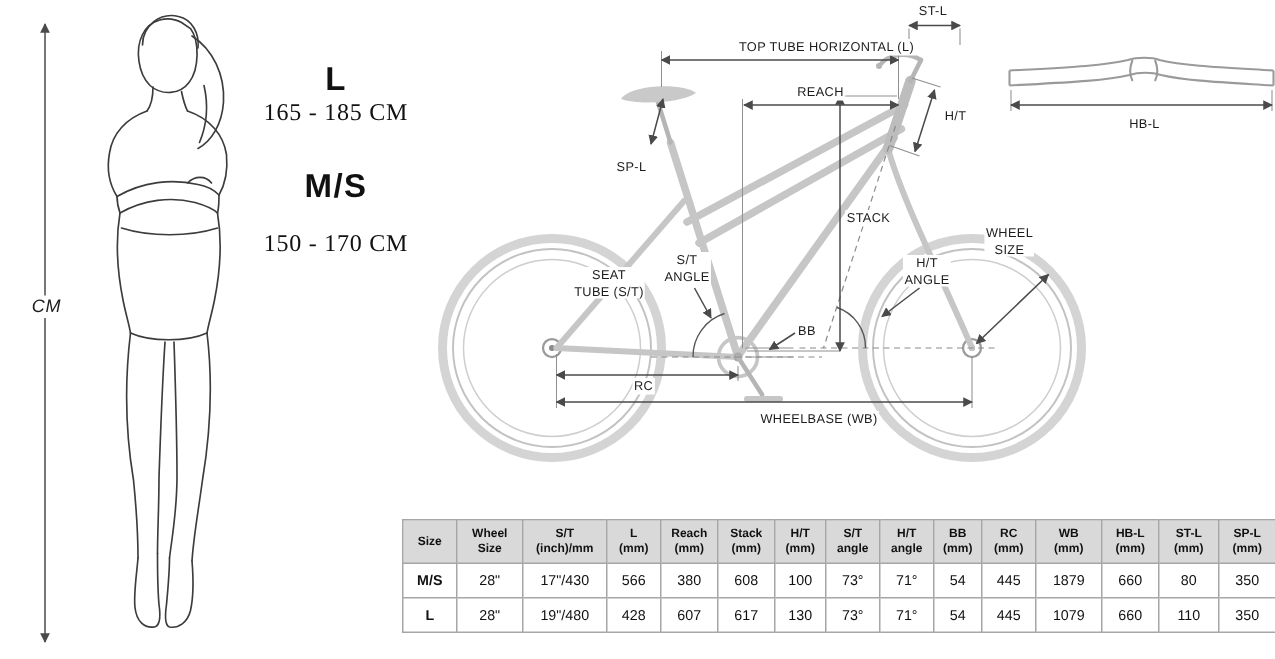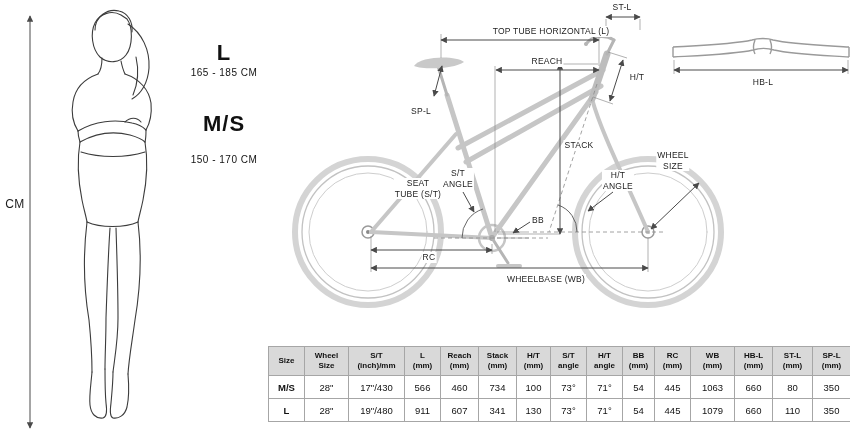--- a/index.html
+++ b/index.html
@@ -4,22 +4,22 @@
 <style>
   html,body{margin:0;padding:0;background:#fff;}
   .page{position:relative;width:850px;height:439px;background:#fff;
         font-family:"Liberation Sans",sans-serif;overflow:hidden;}
   .dlabel{position:absolute;transform:translateX(-50%);font-size:8.5px;line-height:1.25;
           color:#1c1c1c;text-align:center;white-space:pre-line;letter-spacing:.25px;
           background:#fff;padding:0 1px;}
   .cm{font-size:12px;letter-spacing:.5px;}
   .big-size{position:absolute;transform:translateX(-50%);font-size:22px;font-weight:700;
             color:#111;letter-spacing:1px;}
-  .size-range{position:absolute;transform:translateX(-50%);font-size:10px;color:#111;
-              letter-spacing:.5px;white-space:nowrap;}
+  .size-range{position:absolute;transform:translateX(-50%);font-size:16px;color:#111;
+              letter-spacing:.5px;white-space:nowrap;font-family:Liberation Serif, serif;}
   .geo-table{position:absolute;left:268px;top:346px;width:582px;border-collapse:collapse;
              table-layout:fixed;font-size:9.5px;color:#111;}
   .geo-table th{background:#d9d9d9;font-weight:700;font-size:8px;line-height:1.25;
                 white-space:pre-line;border:1px solid #a6a6a6;padding:2px 0;height:24px;
                 text-align:center;}
   .geo-table td{border:1px solid #a6a6a6;text-align:center;padding:0 1px;height:22px;
                 background:#fff;}
   .geo-table td.size-col{font-weight:700;}
   svg{position:absolute;left:0;top:0;}
 </style>
@@ -150,33 +150,33 @@
       <line x1="371" y1="250" x2="492" y2="250" marker-start="url(#arr)" marker-end="url(#arr)"></line>
       <line x1="371" y1="268" x2="648" y2="268" marker-start="url(#arr)" marker-end="url(#arr)"></line>
       <line x1="674" y1="70" x2="848" y2="70" marker-start="url(#arr)" marker-end="url(#arr)"></line>
       <line x1="651" y1="229" x2="699" y2="183" marker-start="url(#arr)" marker-end="url(#arr)"></line>
       <line x1="530" y1="222" x2="513" y2="233" marker-end="url(#arr)"></line>
       <line x1="463" y1="192" x2="474" y2="212" marker-end="url(#arr)"></line>
       <line x1="613" y1="192" x2="588" y2="211" marker-end="url(#arr)"></line>
     </g>
   </svg>
 
-  <div class="dlabel cm" style="left:15px;top:197px;">CM</div>
+  <div class="dlabel cm" style="left:31px;top:197px;font-style:italic;">CM</div>
   <div class="big-size" style="left:224px;top:40px;">L</div>
   <div class="size-range" style="left:224px;top:67px;">165 - 185 CM</div>
   <div class="big-size" style="left:224px;top:111px;">M/S</div>
   <div class="size-range" style="left:224px;top:154px;">150 - 170 CM</div>
 
   <div class="dlabel" style="left:622px;top:2px;">ST-L</div>
   <div class="dlabel" style="left:520px;top:26px;margin-left:31px;">TOP TUBE HORIZONTAL (L)</div>
   <div class="dlabel" style="left:547px;top:56px;">REACH</div>
   <div class="dlabel" style="left:637px;top:72px;">H/T</div>
   <div class="dlabel" style="left:421px;top:106px;">SP-L</div>
   <div class="dlabel" style="left:579px;top:140px;">STACK</div>
-  <div class="dlabel" style="left:418px;top:178px;">SEAT
+  <div class="dlabel" style="left:406px;top:178px;">SEAT
 TUBE (S/T)</div>
   <div class="dlabel" style="left:458px;top:168px;">S/T
 ANGLE</div>
   <div class="dlabel" style="left:618px;top:170px;">H/T
 ANGLE</div>
   <div class="dlabel" style="left:673px;top:150px;">WHEEL
 SIZE</div>
   <div class="dlabel" style="left:538px;top:215px;">BB</div>
   <div class="dlabel" style="left:429px;top:252px;">RC</div>
   <div class="dlabel" style="left:546px;top:274px;">WHEELBASE (WB)</div>
@@ -232,39 +232,39 @@
         <th>SP-L
 (mm)</th>
       </tr>
     </thead>
     <tbody>
       <tr>
         <td class="size-col">M/S</td>
         <td>28"</td>
         <td>17"/430</td>
         <td>566</td>
-        <td>460</td>
-        <td>734</td>
+        <td>380</td>
+        <td>608</td>
         <td>100</td>
         <td>73°</td>
         <td>71°</td>
         <td>54</td>
         <td>445</td>
-        <td>1063</td>
+        <td>1879</td>
         <td>660</td>
         <td>80</td>
         <td>350</td>
       </tr>
       <tr>
         <td class="size-col">L</td>
         <td>28"</td>
         <td>19"/480</td>
-        <td>911</td>
+        <td>428</td>
         <td>607</td>
-        <td>341</td>
+        <td>617</td>
         <td>130</td>
         <td>73°</td>
         <td>71°</td>
         <td>54</td>
         <td>445</td>
         <td>1079</td>
         <td>660</td>
         <td>110</td>
         <td>350</td>
       </tr>

